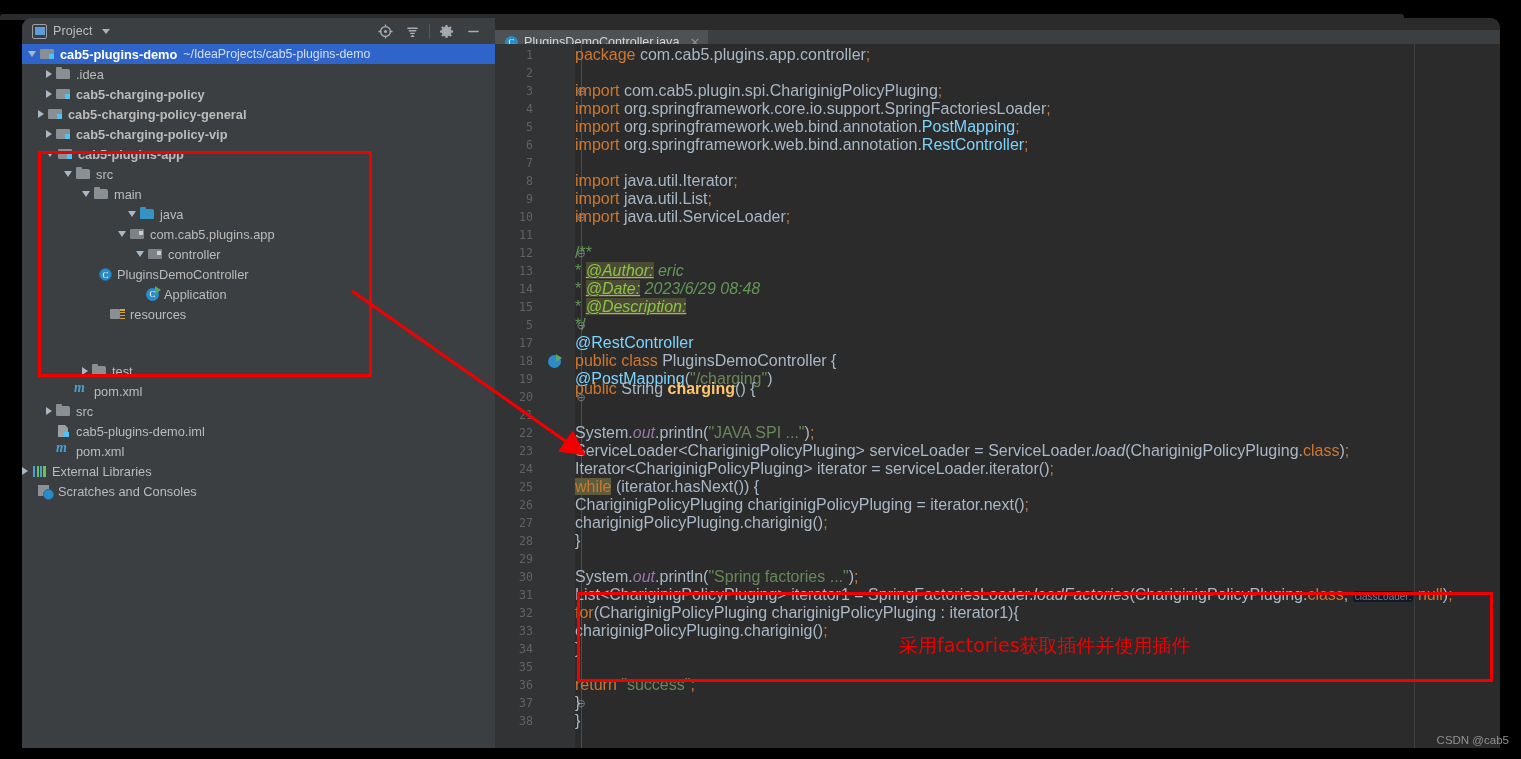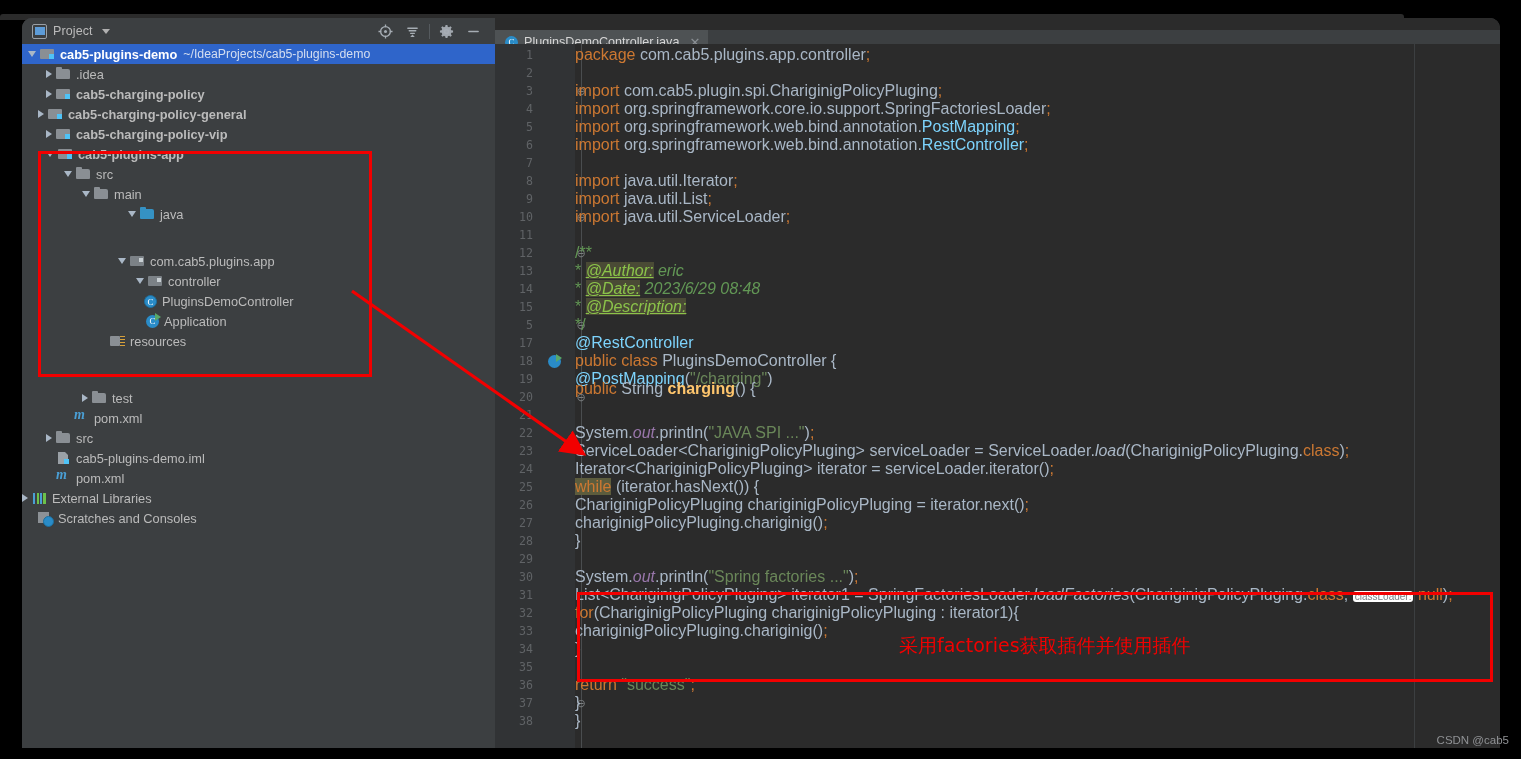--- a/index.html
+++ b/index.html
@@ -307,21 +307,21 @@
   .anno { color: #7dd3fc; }
   .cmt  { color: #629755; }
   .cmt-tag { color: #8bc34a; font-style: italic; text-decoration: underline; background: #4a4a35; }
   .cmt-i { color: #629755; font-style: italic; }
   .fld  { color: #9876aa; font-style: italic; }
   .mth  { color: #a9b7c6; font-style: italic; }
   .mthd { color: #ffc66d; font-weight: bold; }
   .hl   { background: #5c5c3d; }
   .semi { color: #cc7832; }
   .inlay {
-    background: #ffffff; color: #7d8184;
+    background: #0f172a; color: #7d8184;
     font-size: 10px; font-family: "Liberation Sans", sans-serif;
     border-radius: 3px; padding: 0 2px;
   }
 
   
   #run-gutter-icon {
     position: absolute; left: 53px;
     width: 13px; height: 13px;
     border-radius: 50%;
     background: #2a8cc8;
@@ -448,31 +448,31 @@
           <div class="tree-row" style="padding-left: 60px;">
             <span class="tw expanded"></span>
             <span class="ticon ic-folder"></span>
             <span class="node-text">main</span>
           </div>
           <div class="tree-row" style="padding-left: 106px;">
             <span class="tw expanded"></span>
             <span class="ticon ic-folder ic-folder-blue"></span>
             <span class="node-text">java</span>
           </div>
-          <div class="tree-row" style="padding-left: 96px; margin-top: 27px;">
+          <div class="tree-row" style="padding-left: 96px;">
             <span class="tw expanded"></span>
             <span class="ticon ic-package"></span>
             <span class="node-text">com.cab5.plugins.app</span>
           </div>
           <div class="tree-row" style="padding-left: 114px;">
             <span class="tw expanded"></span>
             <span class="ticon ic-package"></span>
             <span class="node-text">controller</span>
           </div>
-          <div class="tree-row" style="padding-left: 112px;">
+          <div class="tree-row" style="padding-left: 67px;">
             <span class="tw none"></span>
             <span class="ticon ic-class"></span>
             <span class="node-text">PluginsDemoController</span>
           </div>
           <div class="tree-row" style="padding-left: 114px;">
             <span class="tw none"></span>
             <span class="ticon ic-class-run"></span>
             <span class="node-text">Application</span>
           </div>
           <div class="tree-row" style="padding-left: 78px;">

